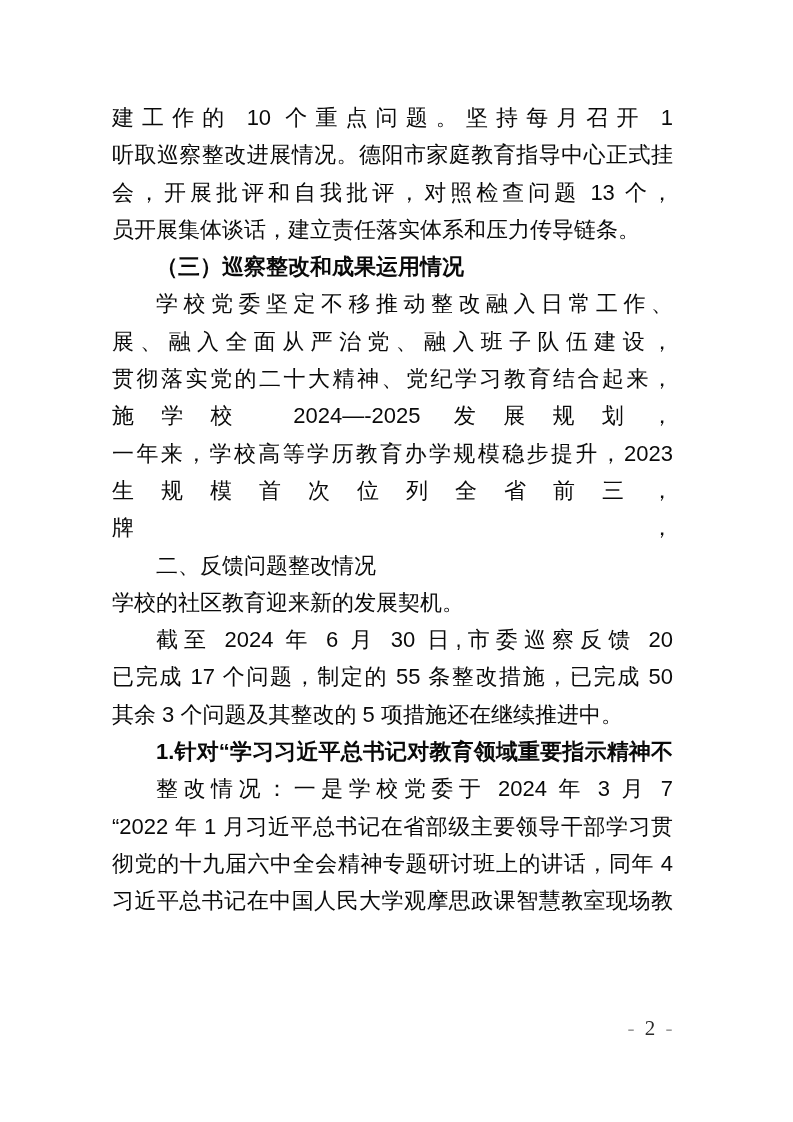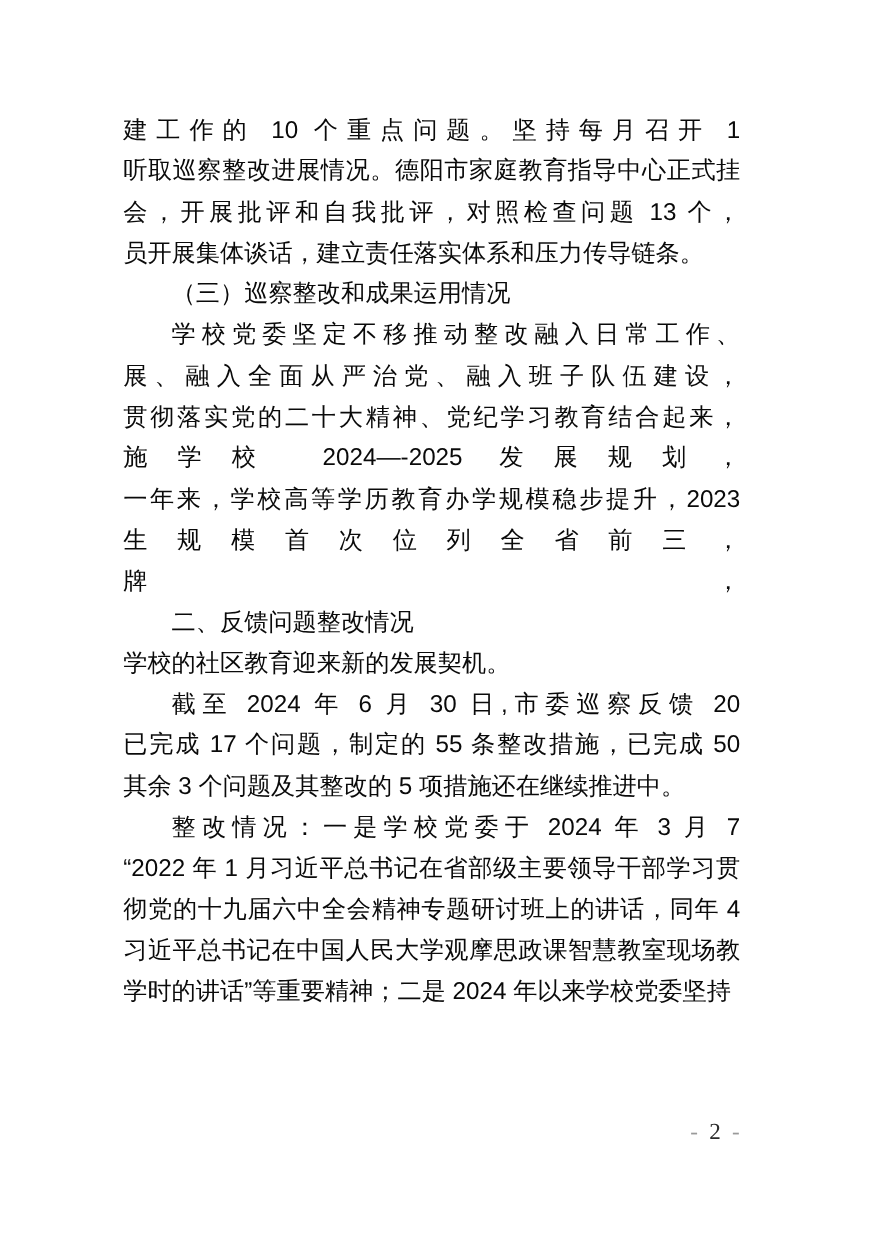--- a/index.html
+++ b/index.html
@@ -39,21 +39,21 @@
     word-break: keep-all;
   }
   .line.end {
     text-align: left;
     text-align-last: left;
   }
   .line.indent {
     text-indent: 44px;
   }
   .line.bold {
-    font-weight: 400;
+    font-weight: 700;
   }
   .lead {
     font-weight: 400;
   }
   .footer {
     position: absolute;
     left: 600px;
     top: 1016px;
     width: 100px;
     text-align: center;
@@ -85,27 +85,27 @@
     <div class="line">贯彻落实党的二十大精神、党纪学习教育结合起来，制定实</div>
     <div class="line">施学校 2024—-2025 发展规划，推进学校事业高质量发展。</div>
     <div class="line">一年来，学校高等学历教育办学规模稳步提升，2023 年招</div>
     <div class="line">生规模首次位列全省前三，德阳市家庭教育指导中心正式挂</div>
     <div class="line">牌，德阳社会工作学院在市委社会工作部指导下正式成立，</div>
     <div class="line end indent">二、反馈问题整改情况</div>
     <div class="line end">学校的社区教育迎来新的发展契机。</div>
     <div class="line indent">截至 2024 年 6 月 30 日,市委巡察反馈 20 个具体问题，</div>
     <div class="line">已完成 17 个问题，制定的 55 条整改措施，已完成 50 条。</div>
     <div class="line end">其余 3 个问题及其整改的 5 项措施还在继续推进中。</div>
+    <div class="line indent bold">1.针对“学习习近平总书记对教育领域重要指示精神不</div>
     <div class="line indent">
       <span class="lead">整改情况：</span><span>一是学校党委于 2024 年 3 月 7 日安排补学</span>
     </div>
     <div class="line">“2022 年 1 月习近平总书记在省部级主要领导干部学习贯</div>
     <div class="line">彻党的十九届六中全会精神专题研讨班上的讲话，同年 4 月</div>
     <div class="line">习近平总书记在中国人民大学观摩思政课智慧教室现场教</div>
-    <div class="line end">学时的讲话”等重要精神；二是 2024 年以来学校党委坚持</div>
   </div>
 
   <div class="footer">
     <span class="dash">-</span>
     <span class="num">2</span>
     <span class="dash">-</span>
   </div>
 
 </div>
 

